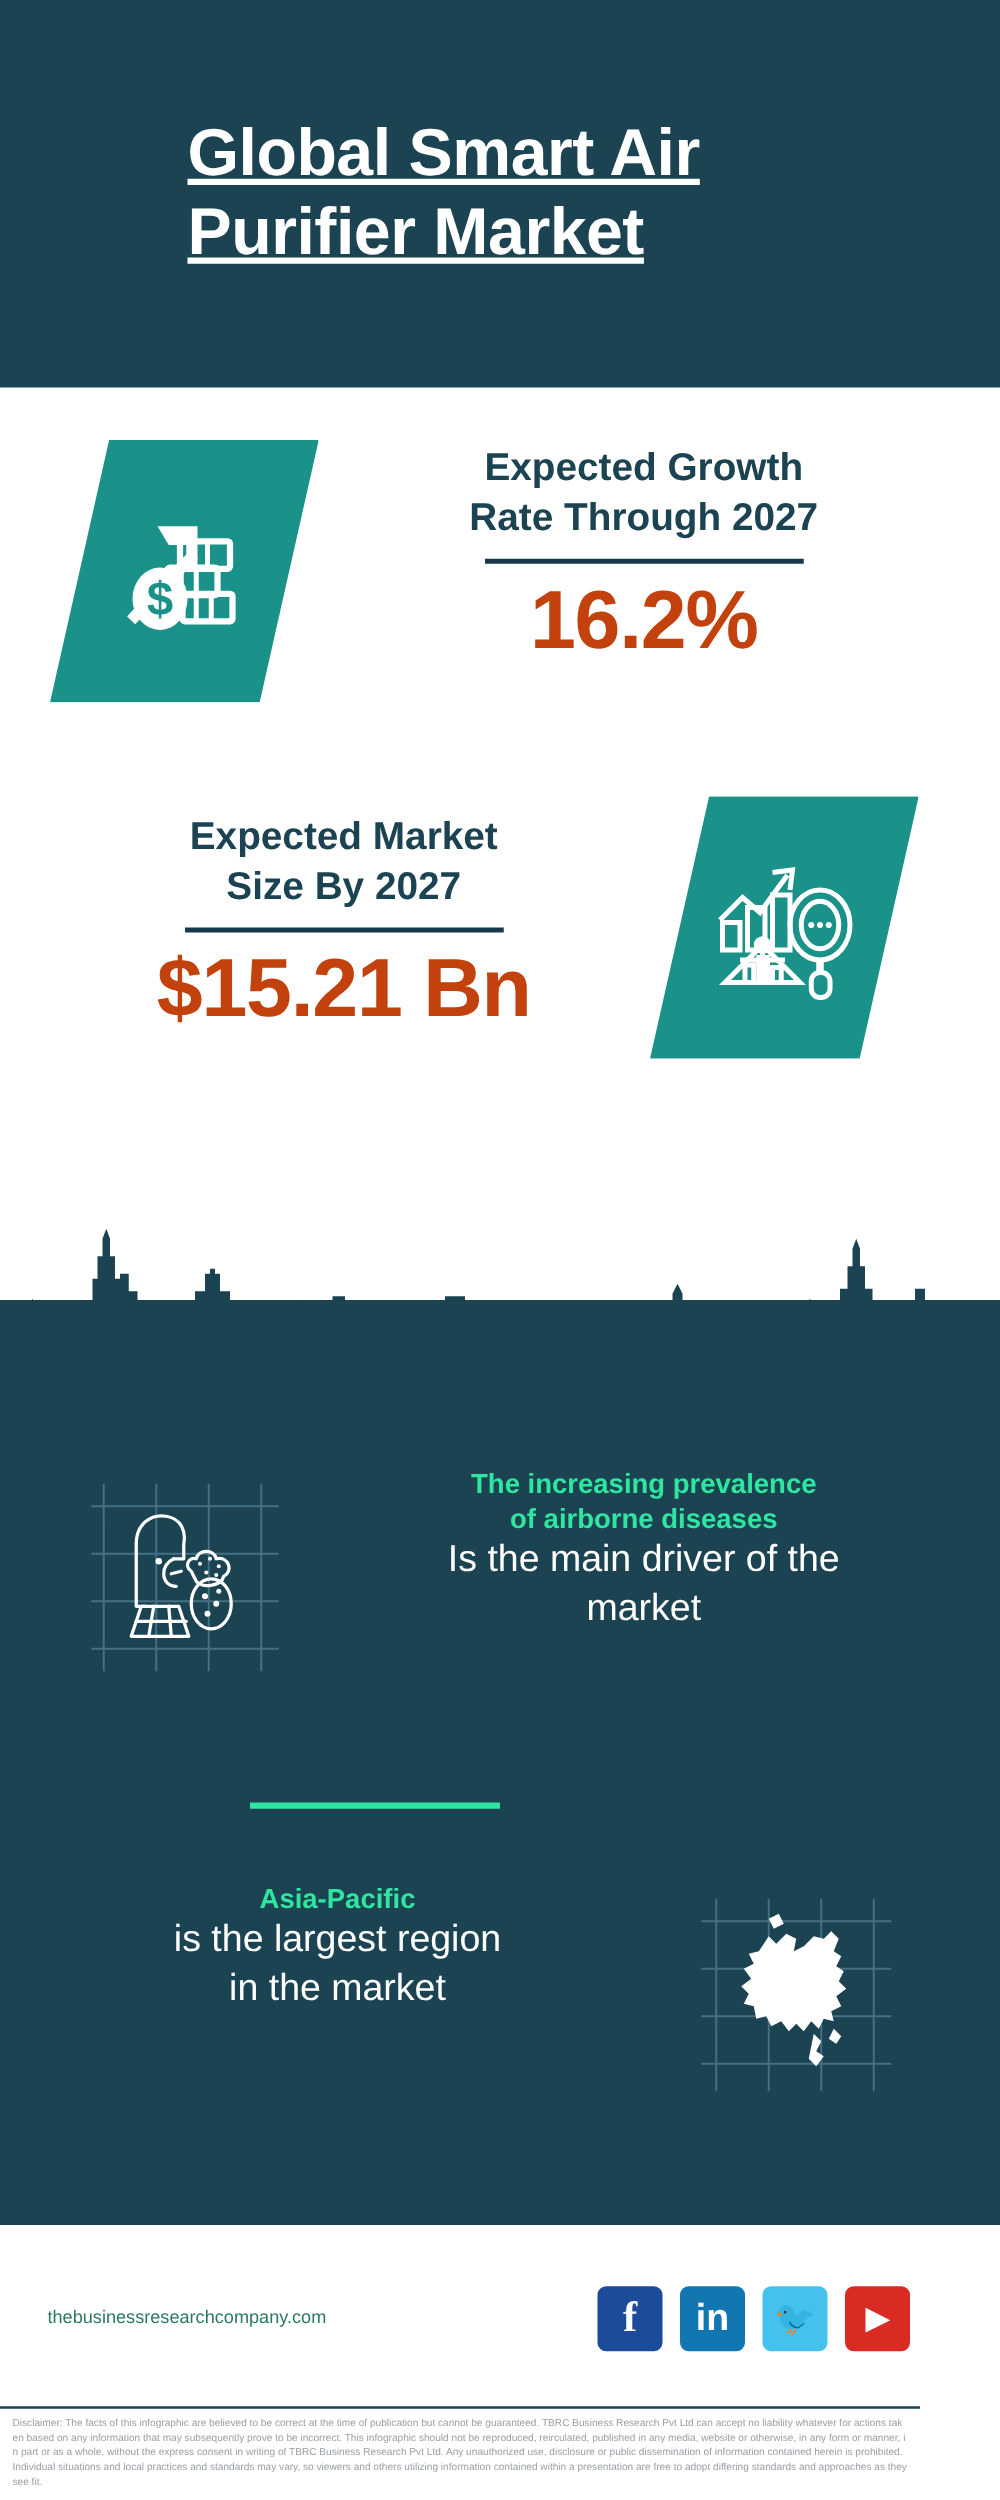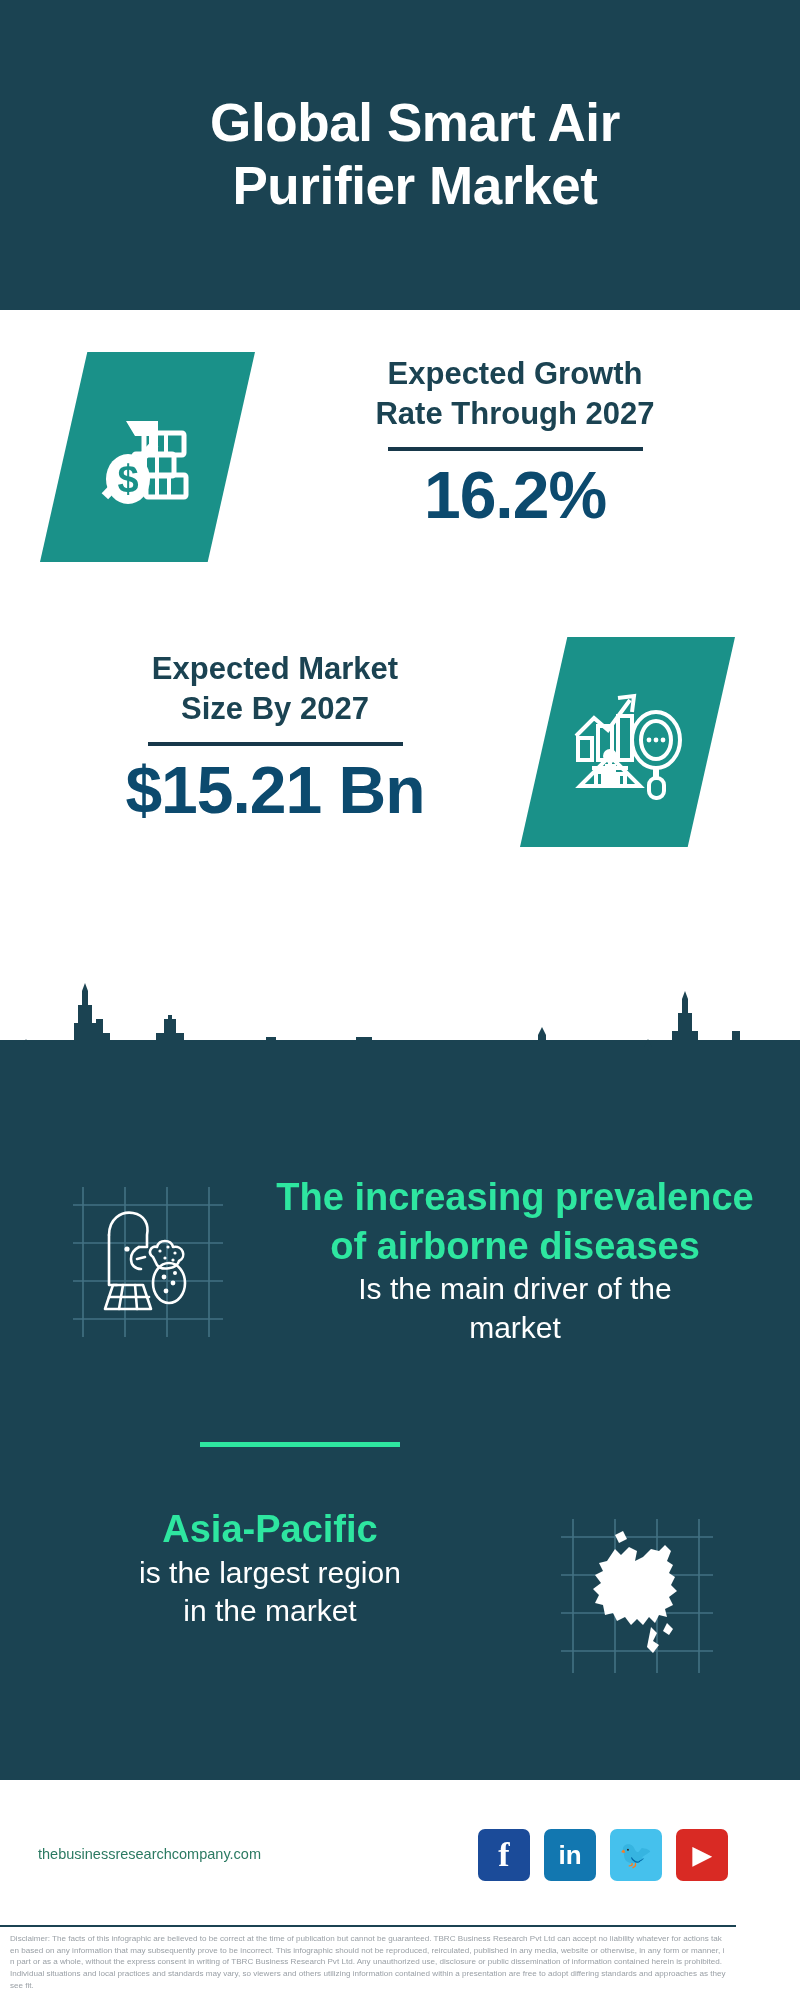--- a/index.html
+++ b/index.html
@@ -16,24 +16,24 @@
   .header {
     position:absolute; left:0; top:0; width:800px; height:310px;
     background:#1b4352;
     display:flex; align-items:center; justify-content:center;
   }
   .header-title {
     color:#ffffff;
     font-size:53px;
     font-weight:bold;
     line-height:1.18;
-    text-align:center;
     letter-spacing:-0.4px;
     width:560px;
     padding-left:30px;
+    text-decoration:underline;
   }
 
   
   .stat1 { position:absolute; left:0; top:310px; width:800px; height:300px; }
   .para-badge {
     position:absolute;
     background:#1a9189;
     display:flex; align-items:center; justify-content:center;
   }
   .badge1 { left:40px; top:42px; width:215px; height:210px;
@@ -45,21 +45,21 @@
   .stat1 .stat-text { left:300px; top:20px; width:430px; }
   .stat2 .stat-text { left:60px; top:10px; width:430px; }
 
   .stat-label {
     color:#1b4352; font-size:31px; font-weight:bold; line-height:1.28;
   }
   .stat-rule {
     width:255px; height:4px; background:#17384a; margin:14px auto 10px auto;
   }
   .stat-value {
-    color:#0c4a6e; font-size:66px; font-weight:bold; line-height:1.05;
+    color:#c2410c; font-size:66px; font-weight:bold; line-height:1.05;
     letter-spacing:-1px;
   }
 
   
   .stat2 { position:absolute; left:0; top:615px; width:648px; height:300px; }
 
   
   .darkpanel {
     position:absolute; left:0; top:1040px; width:800px; height:740px;
     background:#1b4352;
@@ -75,21 +75,21 @@
     display:flex; align-items:flex-start;
   }
   .icon-grid-box {
     position:relative; width:190px; height:190px; margin-left:65px; margin-top:10px;
     flex:0 0 auto;
   }
   .icon-grid-box svg { display:block; }
 
   .driver-text { margin-left:10px; width:500px; text-align:center; padding-top:18px; }
   .highlight-green {
-    color:#2ee6a0; font-size:38px; font-weight:bold; line-height:1.28;
+    color:#2ee6a0; font-size:22px; font-weight:bold; line-height:1.28;
   }
   .plain-white {
     color:#ffffff; font-size:30px; font-weight:normal; line-height:1.28;
   }
 
   
   .mid-divider {
     position:absolute; left:200px; top:1442px; width:200px; height:5px;
     background:#2ee6a0;
   }
@@ -309,21 +309,21 @@
 
   <div class="footer">
     <div class="footer-texts">
       <div class="footer-line">thebusinessresearchcompany.com</div>
     </div>
     <div class="social-row">
       <a class="social soc-fb">
         <span class="soc-glyph" style="font-size:34px;line-height:1;font-family:'Liberation Serif',serif;">f</span>
       </a>
       <a class="social soc-li">
-        <span class="soc-glyph" style="font-size:26px;line-height:1;text-align:right;">in</span>
+        <span class="soc-glyph" style="font-size:30px;line-height:1;text-align:right;">in</span>
       </a>
       <a class="social soc-tw">
         <span class="soc-glyph" style="font-size:27px;line-height:1;">🐦</span>
       </a>
       <a class="social soc-yt">
         <span class="soc-glyph" style="font-size:24px;line-height:1;">▶</span>
       </a>
     </div>
   </div>
 

